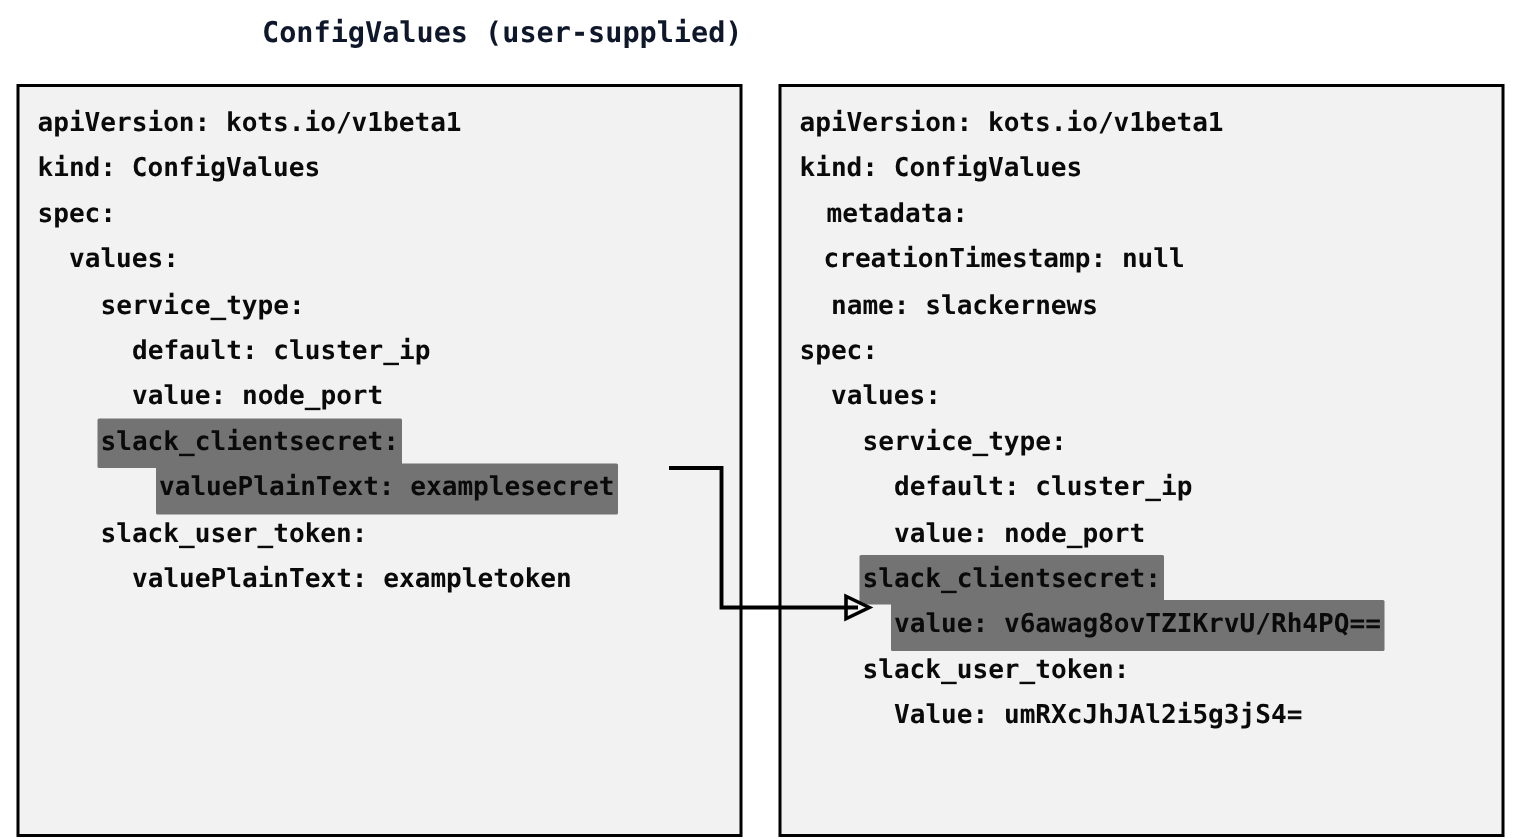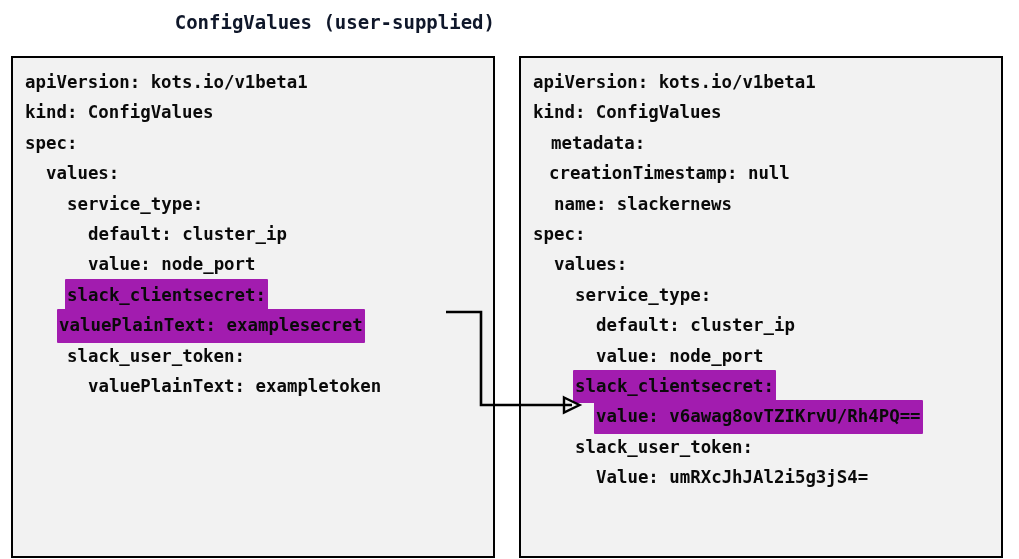--- a/index.html
+++ b/index.html
@@ -71,21 +71,21 @@
     white-space: pre;
     padding-left: 10px;
   }
   .code-line .seg {
     display: inline-block;
     white-space: pre;
     padding: 1px 2px 2px 2px;
     border-radius: 1px;
   }
   .code-line.hl .seg {
-    background: #a21caf;
+    background: #737373;
   }
 
   
   .connector {
     position: absolute;
     left: 0;
     top: 0;
     width: 1019px;
     height: 559px;
     pointer-events: none;
@@ -102,21 +102,21 @@
   <div class="panel" id="panel-left">
     <div class="code-body" id="code-left">
         <div class="code-line" style="padding-left: 10px;"><span class="seg">apiVersion: kots.io/v1beta1</span></div>
         <div class="code-line" style="padding-left: 10px;"><span class="seg">kind: ConfigValues</span></div>
         <div class="code-line" style="padding-left: 10px;"><span class="seg">spec:</span></div>
         <div class="code-line" style="padding-left: 31px;"><span class="seg">values:</span></div>
         <div class="code-line" style="padding-left: 52px;"><span class="seg">service_type:</span></div>
         <div class="code-line" style="padding-left: 73px;"><span class="seg">default: cluster_ip</span></div>
         <div class="code-line" style="padding-left: 73px;"><span class="seg">value: node_port</span></div>
         <div class="code-line hl" style="padding-left: 52px;"><span class="seg">slack_clientsecret:</span></div>
-        <div class="code-line hl" style="padding-left: 44px;"><span class="seg">valuePlainText: examplesecret</span></div>
+        <div class="code-line hl" style="padding-left: 91px;"><span class="seg">valuePlainText: examplesecret</span></div>
         <div class="code-line" style="padding-left: 52px;"><span class="seg">slack_user_token:</span></div>
         <div class="code-line" style="padding-left: 73px;"><span class="seg">valuePlainText: exampletoken</span></div>
       </div>
   </div>
 
   <div class="panel" id="panel-right">
     <div class="code-body" id="code-right">
         <div class="code-line" style="padding-left: 10px;"><span class="seg">apiVersion: kots.io/v1beta1</span></div>
         <div class="code-line" style="padding-left: 10px;"><span class="seg">kind: ConfigValues</span></div>
         <div class="code-line" style="padding-left: 28px;"><span class="seg">metadata:</span></div>

